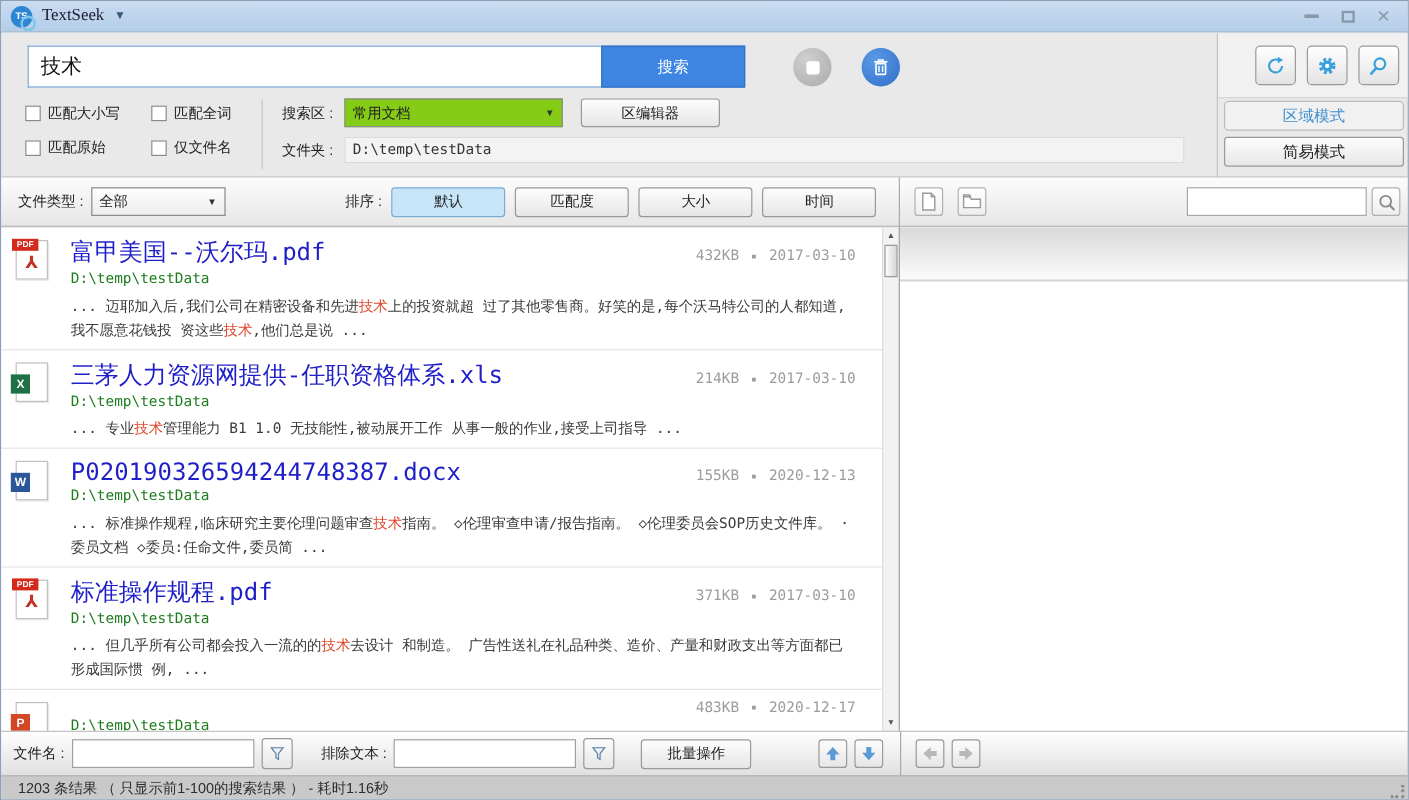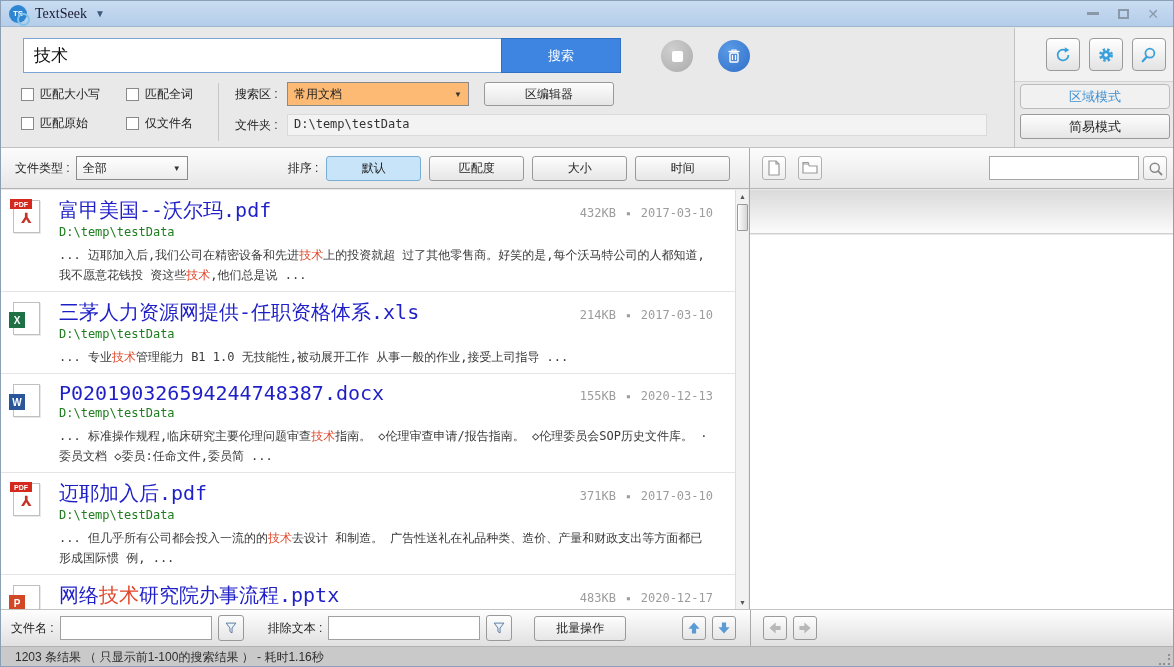--- a/index.html
+++ b/index.html
@@ -44,27 +44,27 @@
 
   .chk-grid{ position:absolute; left:20px; top:58px; display:grid;
     grid-template-columns:105px 105px; grid-row-gap:12px; }
   .chk{ display:flex; align-items:center; gap:6px; cursor:pointer; }
   .chk .box{ width:13px; height:13px; background:#fff; border:1px solid #8a8a8a; }
   .vdiv1{ position:absolute; left:217px; top:55px; height:58px; width:1px; background:#c6c6c6; }
 
   .zone-row{ position:absolute; left:234px; top:54px; display:flex; align-items:center; }
   .folder-row{ position:absolute; left:234px; top:86px; display:flex; align-items:center; }
   .field-label{ color:#222; width:52px; }
-  .dropdown{ width:182px; height:24px; background:#fdba74; border:1px solid #8a8a8a;
+  .dropdown{ width:182px; height:24px; background:#84cc16; border:1px solid #8a8a8a;
     display:flex; align-items:center; padding:0 6px; cursor:pointer; margin-left:0; }
   .dropdown .dd-text{ flex:1; }
   .dropdown .dd-arrow{ font-size:8px; color:#333; }
   .gbtn{ background:linear-gradient(#fdfdfd,#e6e6e6); border:1px solid #999;
     border-radius:3px; display:flex; align-items:center; justify-content:center; cursor:pointer; }
-  .zone-edit{ width:130px; height:24px; margin-left:15px; }
+  .zone-edit{ width:116px; height:24px; margin-left:15px; }
   .folder-val{ width:700px; height:22px; background:#f3f3f3; border:1px solid #dadada;
     padding:2px 6px; color:#333; overflow:hidden; white-space:nowrap; }
 
   .right-sec{ position:absolute; left:1013px; top:0; width:187px; height:120px;
     border-left:1px solid #c2c2c2; }
   .icon-strip{ position:absolute; left:0; top:0; width:161px; height:54px; background:#f1f1f1;
     border-bottom:1px solid #d2d2d2; display:flex; align-items:center; justify-content:flex-end; gap:9px; padding-right:10px; }
   .sq-btn{ width:34px; height:33px; background:linear-gradient(#ffffff,#e3e3e3);
     border:1px solid #9a9a9a; border-radius:4px; display:flex; align-items:center; justify-content:center; cursor:pointer; }
   .mode-btn{ position:absolute; left:5px; width:150px; height:25px; font-size:13px; }
@@ -322,37 +322,36 @@
     </div>
     <div class="r-path mono">D:\temp\testData</div>
     <div class="r-snippet mono"><span>... 标准操作规程,临床研究主要伦理问题审查</span><span class="hl">技术</span><span>指南。 ◇伦理审查申请/报告指南。 ◇伦理委员会SOP历史文件库。 ·委员文档 ◇委员:任命文件,委员简 ...</span></div>
   </div>
 
   <div class="result">
     <div class="ficon t-pdf">
         <div class="badge">PDF</div>
       </div>
     <div class="r-row1">
-      <span class="r-title mono"><span>迈耶加入后.pdf</span></span>
+      <span class="r-title mono"><span>标准操作规程.pdf</span></span>
       <span class="r-meta mono">
         <span class="r-size">371KB</span>
         <span class="r-bullet">▪</span>
         <span class="r-date">2017-03-10</span>
       </span>
     </div>
     <div class="r-path mono">D:\temp\testData</div>
     <div class="r-snippet mono"><span>... 但几乎所有公司都会投入一流的的</span><span class="hl">技术</span><span>去设计 和制造。 广告性送礼在礼品种类、造价、产量和财政支出等方面都已形成国际惯 例, ...</span></div>
   </div>
 
   <div class="result">
     <div class="ficon t-pptx">
         <div class="badge">P</div>
       </div>
     <div class="r-row1">
-      <span class="r-title mono"><span>网络</span><span class="hl">技术</span><span>研究院办事流程.pptx</span></span>
       <span class="r-meta mono">
         <span class="r-size">483KB</span>
         <span class="r-bullet">▪</span>
         <span class="r-date">2020-12-17</span>
       </span>
     </div>
     <div class="r-path mono">D:\temp\testData</div>
 
   </div>
 </div>

